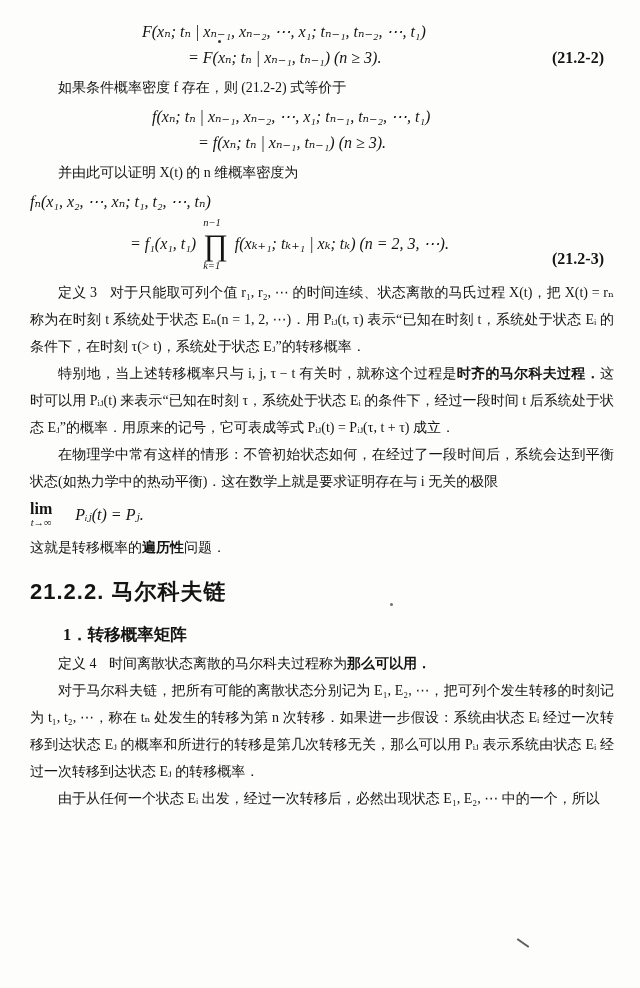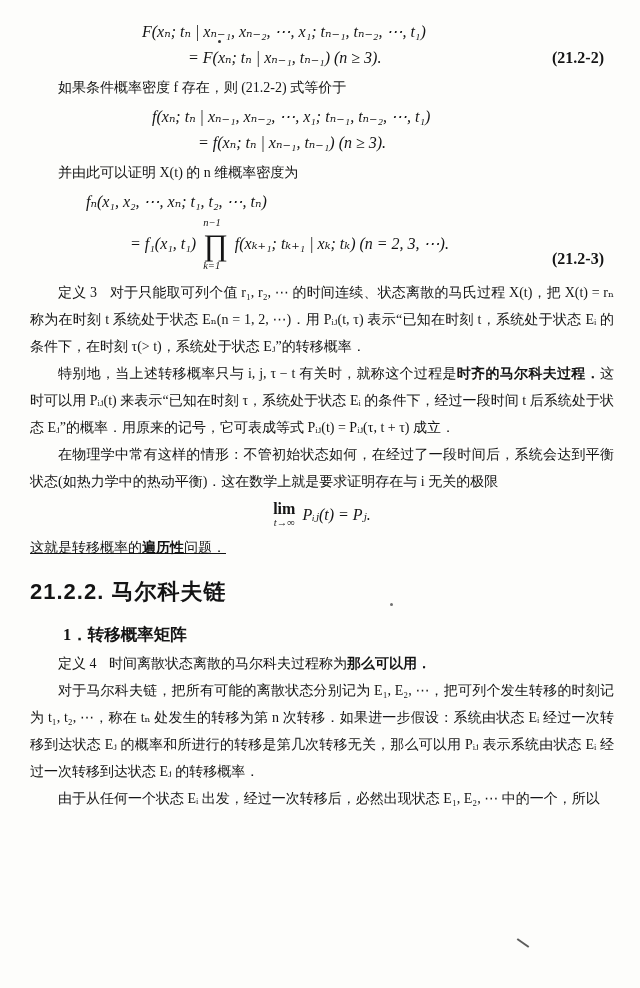--- a/index.html
+++ b/index.html
@@ -16,21 +16,21 @@
     flex-direction: column;
     overflow: hidden;
   }
   .para {
     font-size: 14px;
     line-height: 27px;
     text-align: justify;
     text-indent: 2em;
     margin: 0;
   }
-  .para.noindent { text-indent: 0; text-decoration: underline; }
+  .para.noindent { text-indent: 0; }
   .bold { font-weight: bold; }
   .deflabel { font-weight: normal; margin-right: 0.9em; }
   
   .formula {
     position: relative;
     font-size: 16px;
     line-height: 26px;
     font-style: italic;
     margin: 3px 0;
     white-space: nowrap;
@@ -39,21 +39,21 @@
     position: absolute;
     right: 10px;
     bottom: 0;
     font-style: normal;
     font-weight: bold;
   }
   .f-line1a { margin-left: 112px; }
   .f-line2a { margin-left: 158px; }
   .f-line1b { margin-left: 122px; }
   .f-line2b { margin-left: 168px; }
-  .f-line1c { margin-left: 56px; }
+  .f-line1c { }
   .bigop-row {
     display: flex;
     align-items: center;
     margin-left: 100px;
     gap: 7px;
     position: relative;
     font-style: italic;
     font-size: 16px;
     margin-top: 2px;
     margin-bottom: 4px;
@@ -69,23 +69,23 @@
     font-style: italic;
     line-height: 1.1;
   }
   .opstack .opsym {
     font-size: 30px;
     font-style: normal;
     line-height: 1.05;
   }
   .centered-formula {
     display: flex;
-    justify-content: center;
+    justify-content: flex-start;
     align-items: center;
-    gap: 7px;
+    gap: 23px;
     font-style: italic;
     font-size: 16px;
     margin: 6px 0;
   }
   .limstack {
     display: inline-flex;
     flex-direction: column;
     align-items: center;
     line-height: 1;
   }

